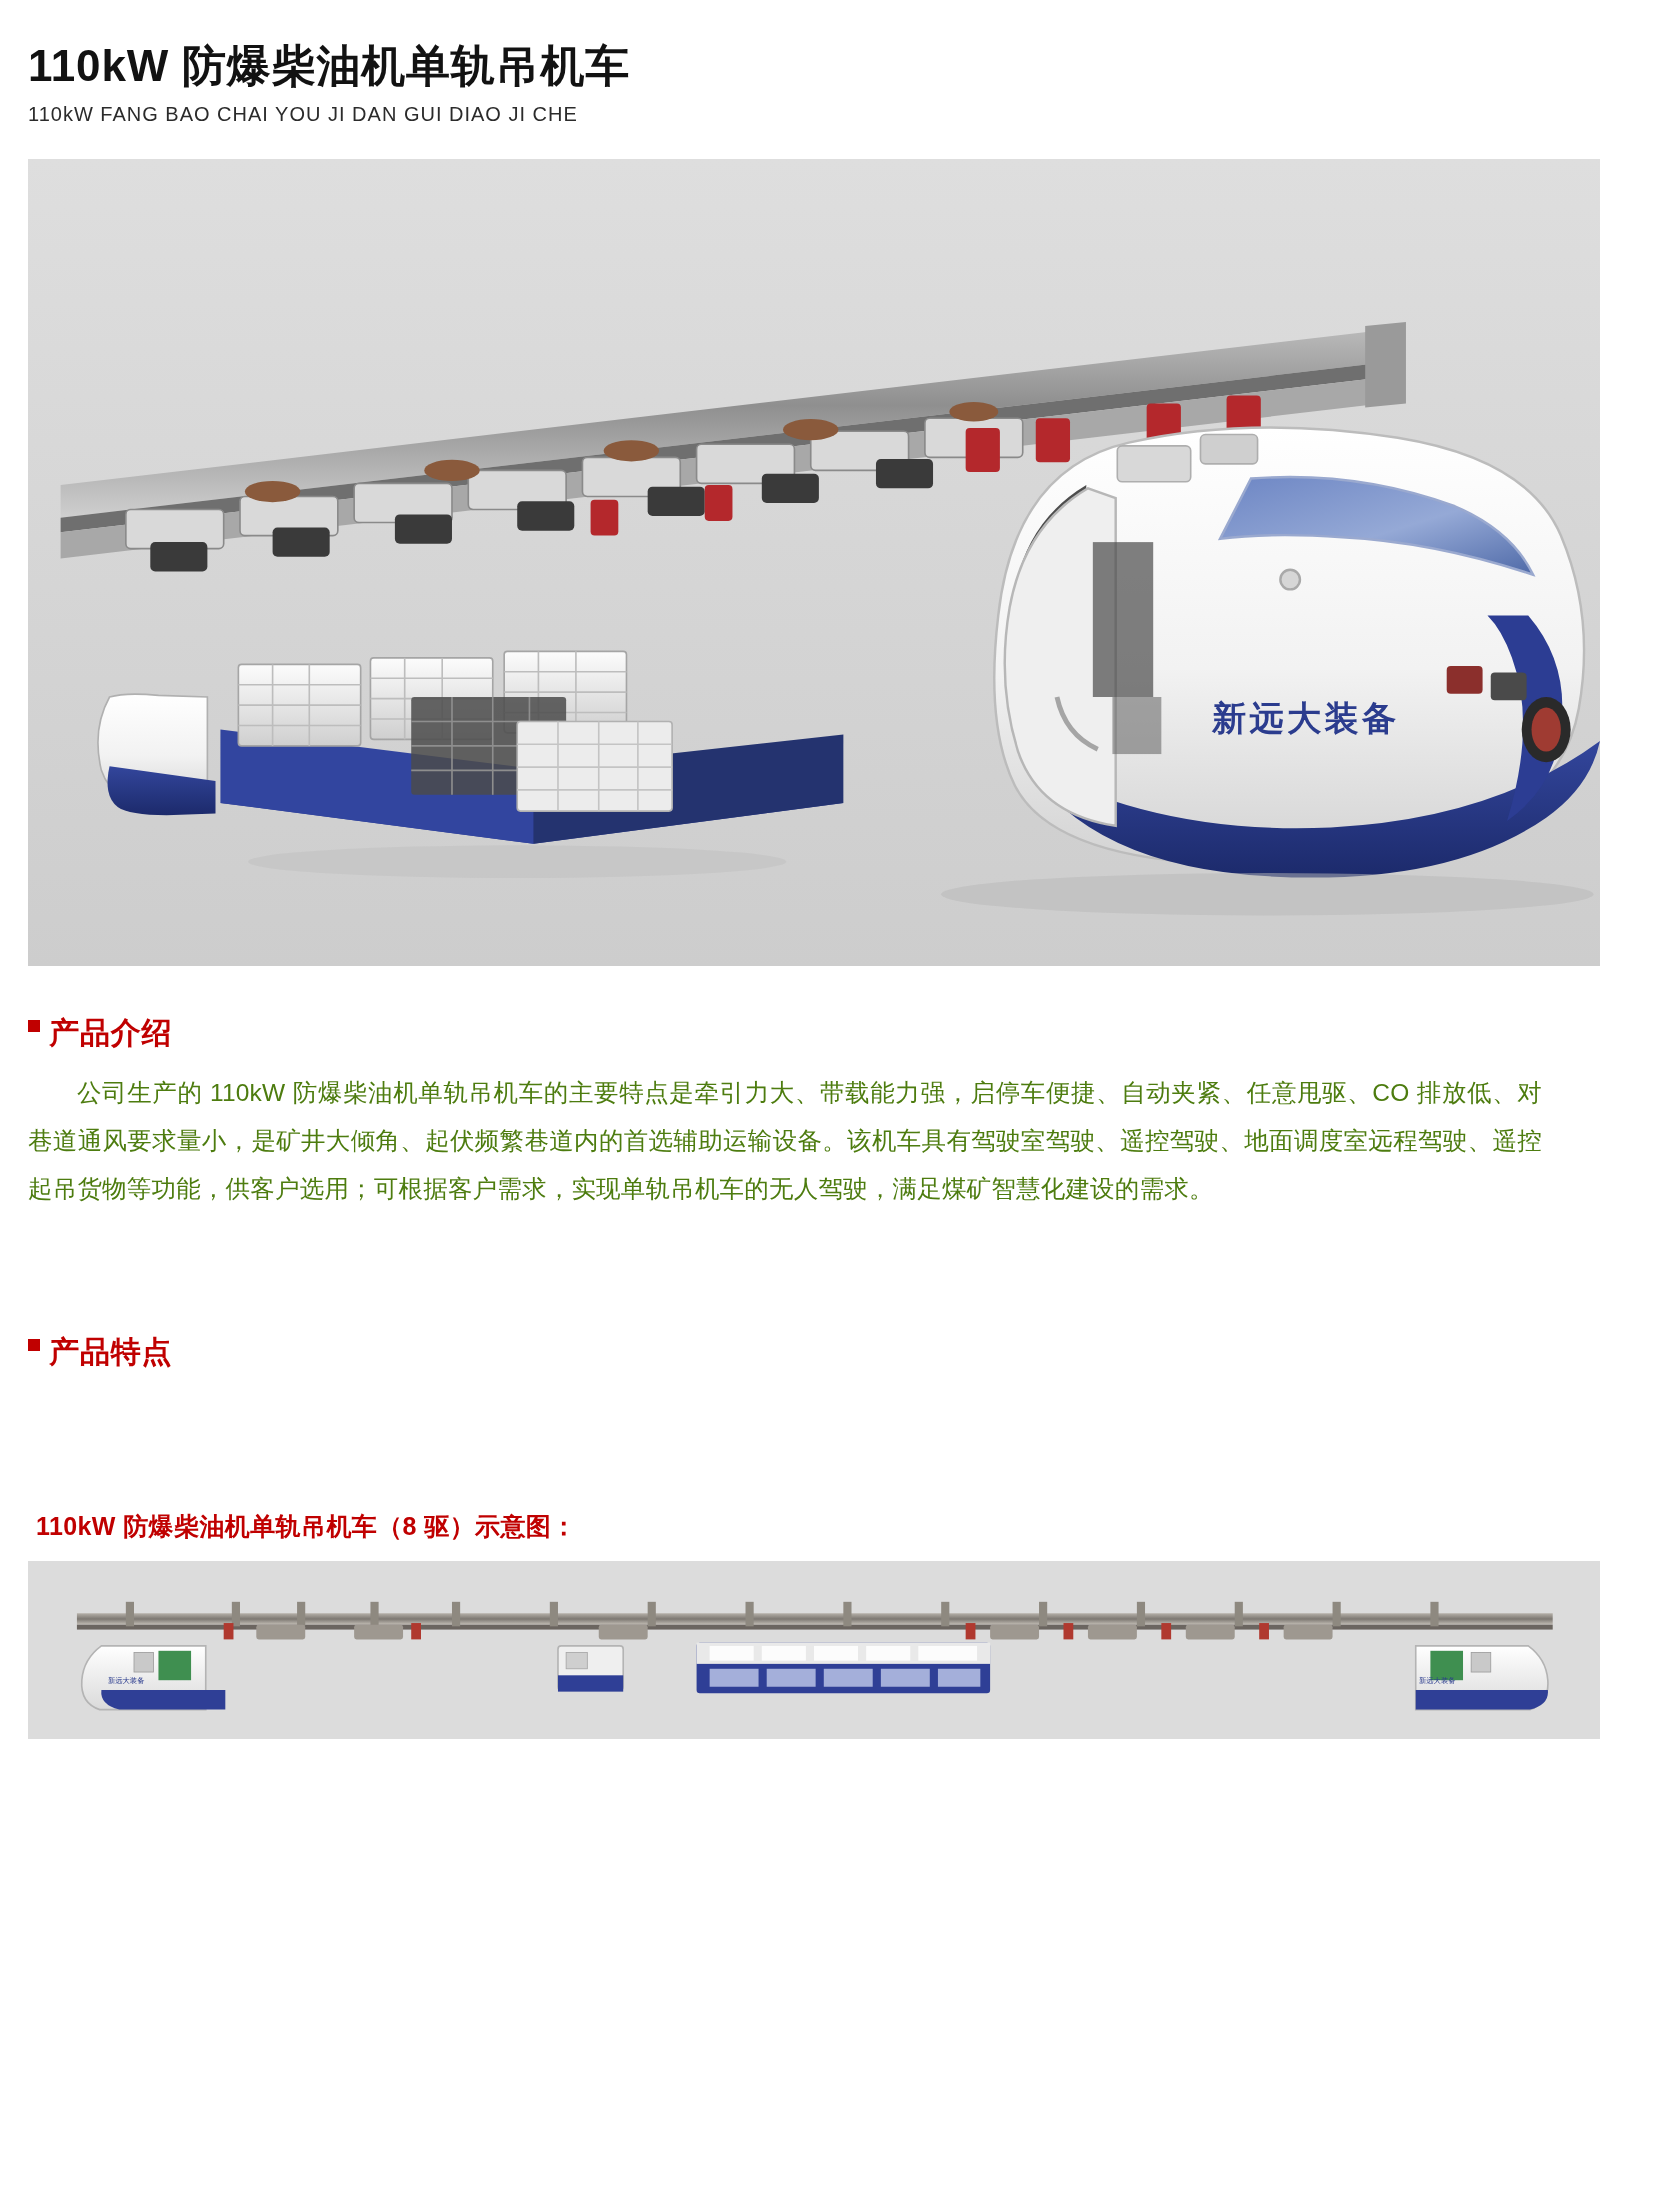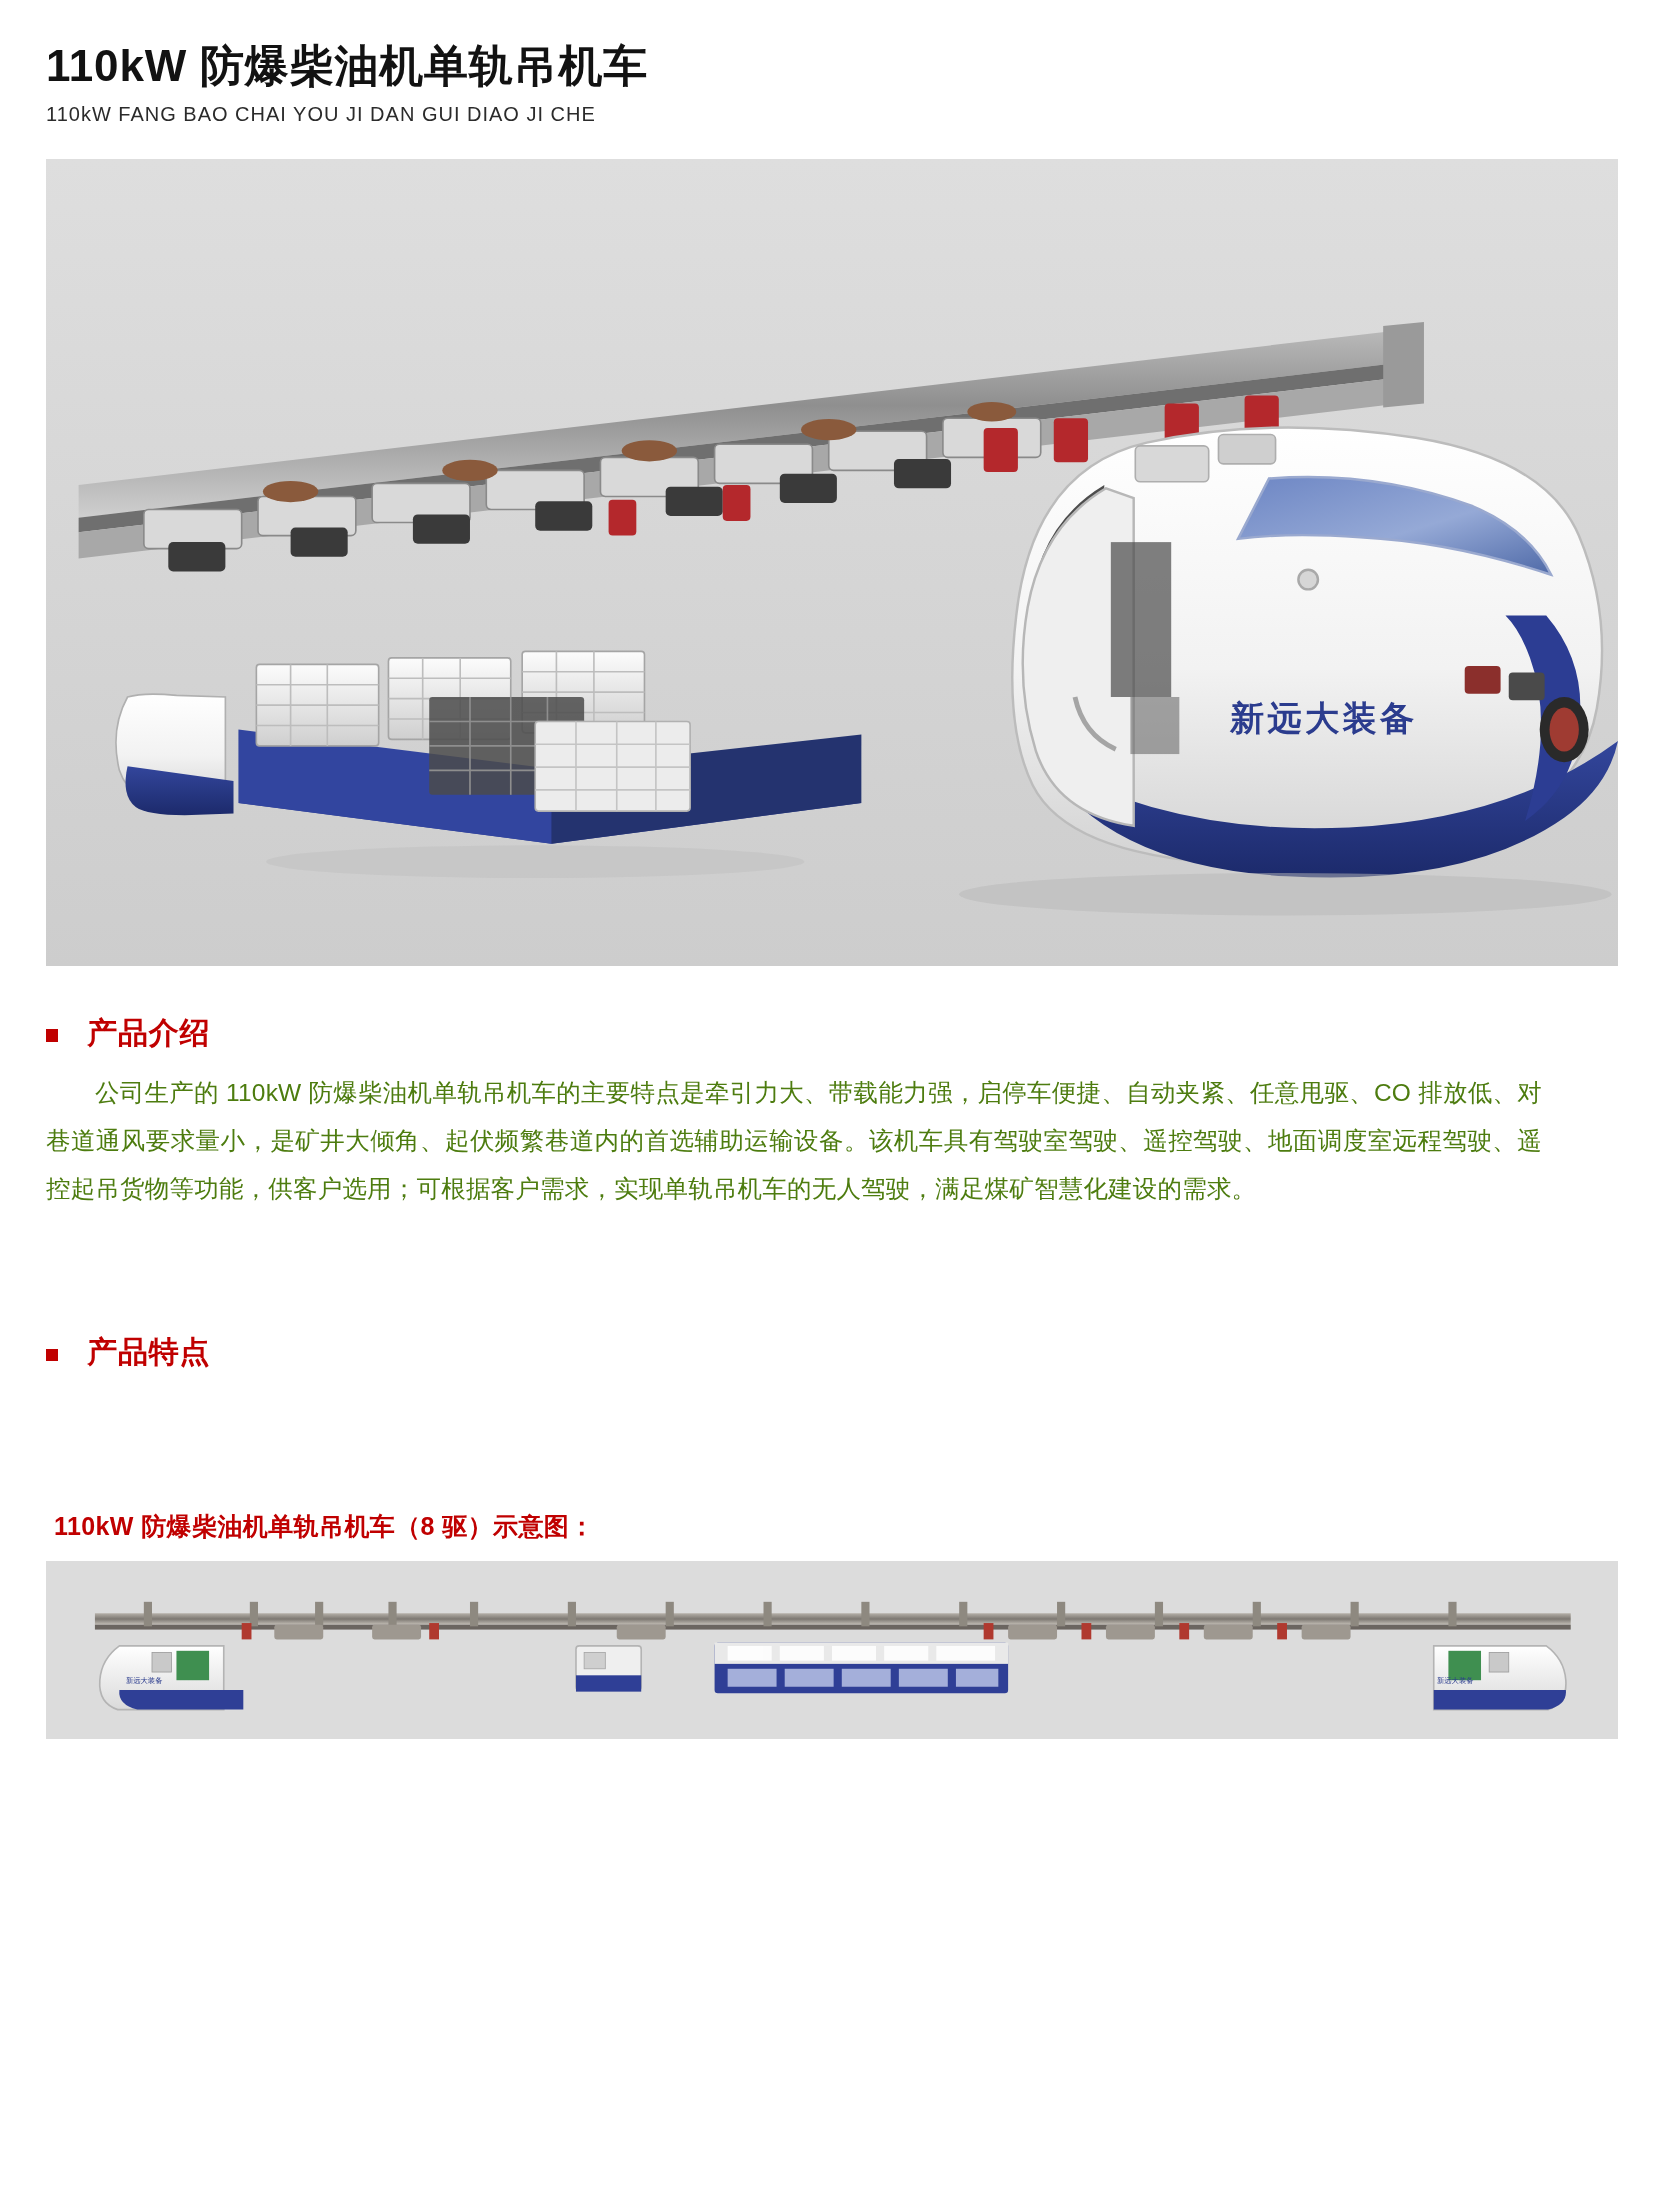--- a/index.html
+++ b/index.html
@@ -12,21 +12,21 @@
     min-height: 2205px;
     font-family: "Liberation Sans", "DejaVu Sans", sans-serif;
     color: #1a1a1a;
     -webkit-font-smoothing: antialiased;
   }
   .page {
     position: relative;
     width: 1584px;
     min-height: 2205px;
     box-sizing: border-box;
-    padding: 41px 42px 0 46px;
+    padding: 41px 42px 0 28px;
   }
 
   
   .doc-title {
     font-size: 44px;
     font-weight: bold;
     letter-spacing: 0.8px;
     color: #121212;
     margin: 0 0 11.4px 0;
     line-height: 1.15;
@@ -46,22 +46,21 @@
     height: 807px;
     margin: 0 auto 49px auto;
     background: linear-gradient(180deg,#dcdcdc 0%, #d8d8d8 45%, #cfcfcf 100%);
     overflow: hidden;
   }
   .hero svg { display:block; width:100%; height:100%; }
 
   
   .section-head {
     display: flex;
-    align-items: center;
-    gap: 29px;
+    gap: 9px;
     margin: 0 0 18px 0;
   }
   .section-bullet {
     width: 12.2px;
     height: 12.2px;
     background: #c00000;
     display: inline-block;
     flex: 0 0 auto;
     margin-top: 4.9px;
   }

